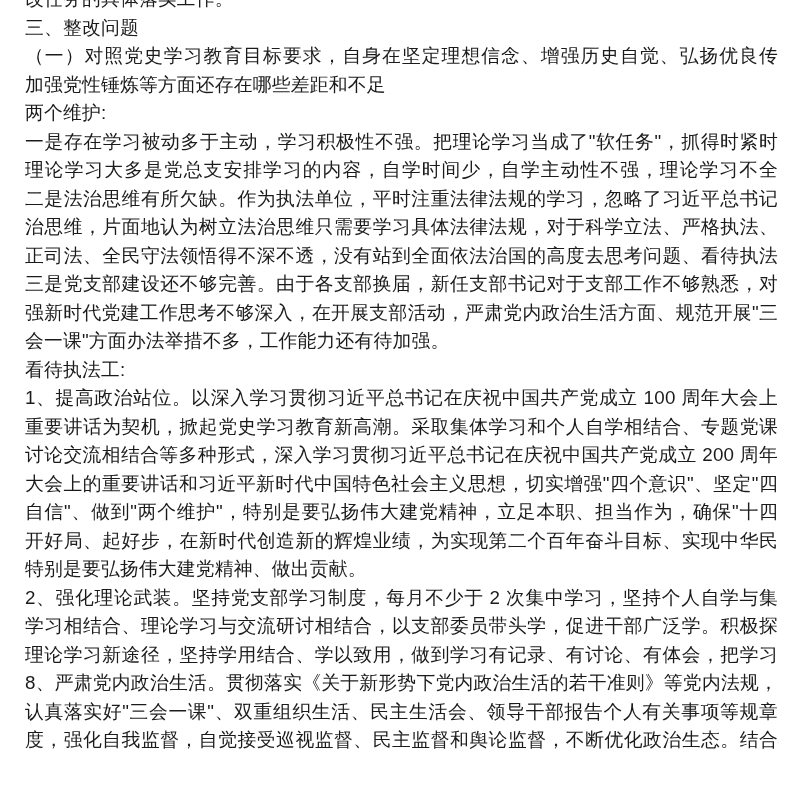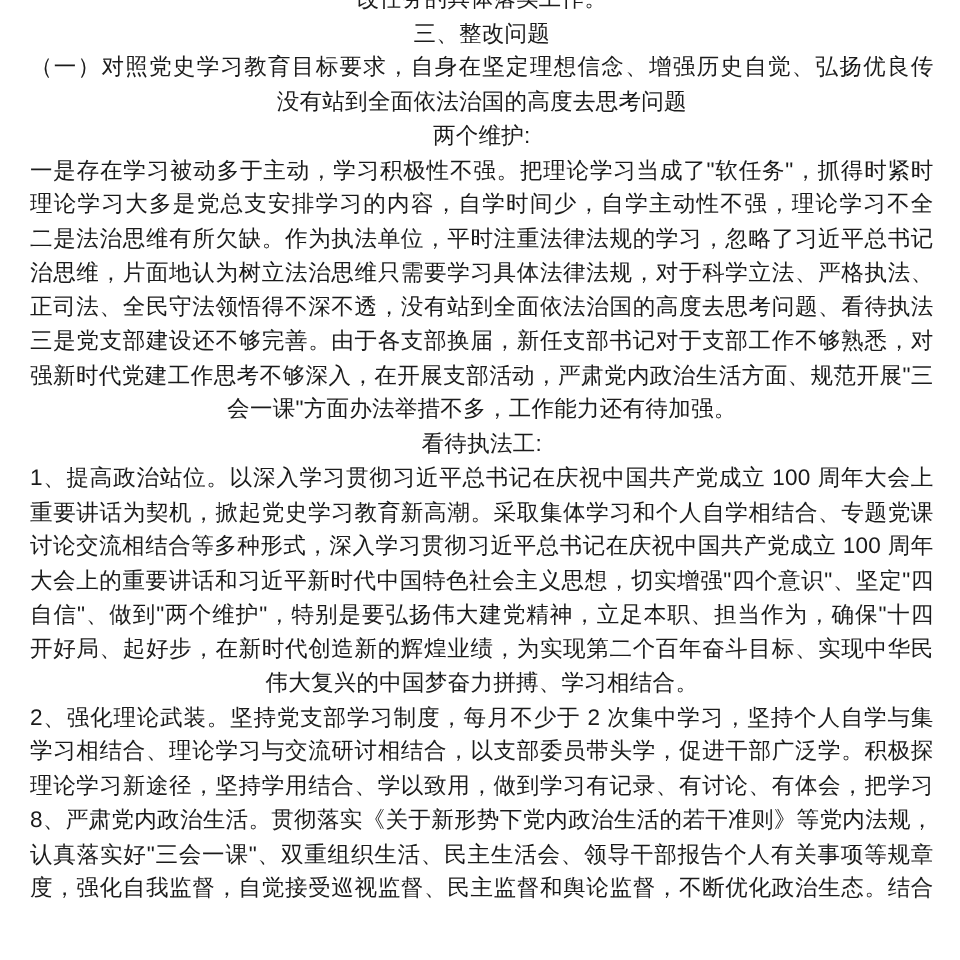--- a/index.html
+++ b/index.html
@@ -21,55 +21,55 @@
     padding-right: 22px;
   }
   .line {
     font-size: 18.8px;
     line-height: 28.5px;
     height: 28.5px;
     color: #1b1b1b;
     letter-spacing: 0.2px;
     white-space: nowrap;
     overflow: hidden;
-    text-align: center;
+    text-align: left;
   }
   .line.fill {
     white-space: normal;
     text-align: justify;
     text-align-last: justify;
     text-justify: inter-character;
   }
 </style>
 </head>
 <body>
 
 <div class="page">
   <div class="lines">
       <div class="line">改任务的具体落实工作。</div>
       <div class="line">三、整改问题</div>
       <div class="line fill">（一）对照党史学习教育目标要求，自身在坚定理想信念、增强历史自觉、弘扬优良传统、</div>
-      <div class="line">没有站到全面依法治国的高度去思考问题</div>
+      <div class="line">加强党性锤炼等方面还存在哪些差距和不足</div>
       <div class="line">两个维护:</div>
       <div class="line fill">一是存在学习被动多于主动，学习积极性不强。把理论学习当成了"软任务"，抓得时紧时松，</div>
       <div class="line fill">理论学习大多是党总支安排学习的内容，自学时间少，自学主动性不强，理论学习不全面。</div>
       <div class="line fill">二是法治思维有所欠缺。作为执法单位，平时注重法律法规的学习，忽略了习近平总书记法</div>
       <div class="line fill">治思维，片面地认为树立法治思维只需要学习具体法律法规，对于科学立法、严格执法、公</div>
       <div class="line fill">正司法、全民守法领悟得不深不透，没有站到全面依法治国的高度去思考问题、看待执法工</div>
       <div class="line fill">三是党支部建设还不够完善。由于各支部换届，新任支部书记对于支部工作不够熟悉，对加</div>
       <div class="line fill">强新时代党建工作思考不够深入，在开展支部活动，严肃党内政治生活方面、规范开展"三</div>
       <div class="line">会一课"方面办法举措不多，工作能力还有待加强。</div>
       <div class="line">看待执法工:</div>
       <div class="line fill">1、提高政治站位。以深入学习贯彻习近平总书记在庆祝中国共产党成立 100 周年大会上的</div>
       <div class="line fill">重要讲话为契机，掀起党史学习教育新高潮。采取集体学习和个人自学相结合、专题党课与</div>
-      <div class="line fill">讨论交流相结合等多种形式，深入学习贯彻习近平总书记在庆祝中国共产党成立 100 周年</div>
+      <div class="line fill">讨论交流相结合等多种形式，深入学习贯彻习近平总书记在庆祝中国共产党成立 200 周年</div>
       <div class="line fill">大会上的重要讲话和习近平新时代中国特色社会主义思想，切实增强"四个意识"、坚定"四个</div>
       <div class="line fill">自信"、做到"两个维护"，特别是要弘扬伟大建党精神，立足本职、担当作为，确保"十四五"</div>
       <div class="line fill">开好局、起好步，在新时代创造新的辉煌业绩，为实现第二个百年奋斗目标、实现中华民族</div>
-      <div class="line">伟大复兴的中国梦奋力拼搏、学习相结合。</div>
+      <div class="line">特别是要弘扬伟大建党精神、做出贡献。</div>
       <div class="line fill">2、强化理论武装。坚持党支部学习制度，每月不少于 2 次集中学习，坚持个人自学与集中</div>
       <div class="line fill">学习相结合、理论学习与交流研讨相结合，以支部委员带头学，促进干部广泛学。积极探索</div>
       <div class="line fill">理论学习新途径，坚持学用结合、学以致用，做到学习有记录、有讨论、有体会，把学习成</div>
       <div class="line fill">8、严肃党内政治生活。贯彻落实《关于新形势下党内政治生活的若干准则》等党内法规，</div>
       <div class="line fill">认真落实好"三会一课"、双重组织生活、民主生活会、领导干部报告个人有关事项等规章制</div>
       <div class="line fill">度，强化自我监督，自觉接受巡视监督、民主监督和舆论监督，不断优化政治生态。结合党</div>
     </div>
 </div>
 
 </body></html>

